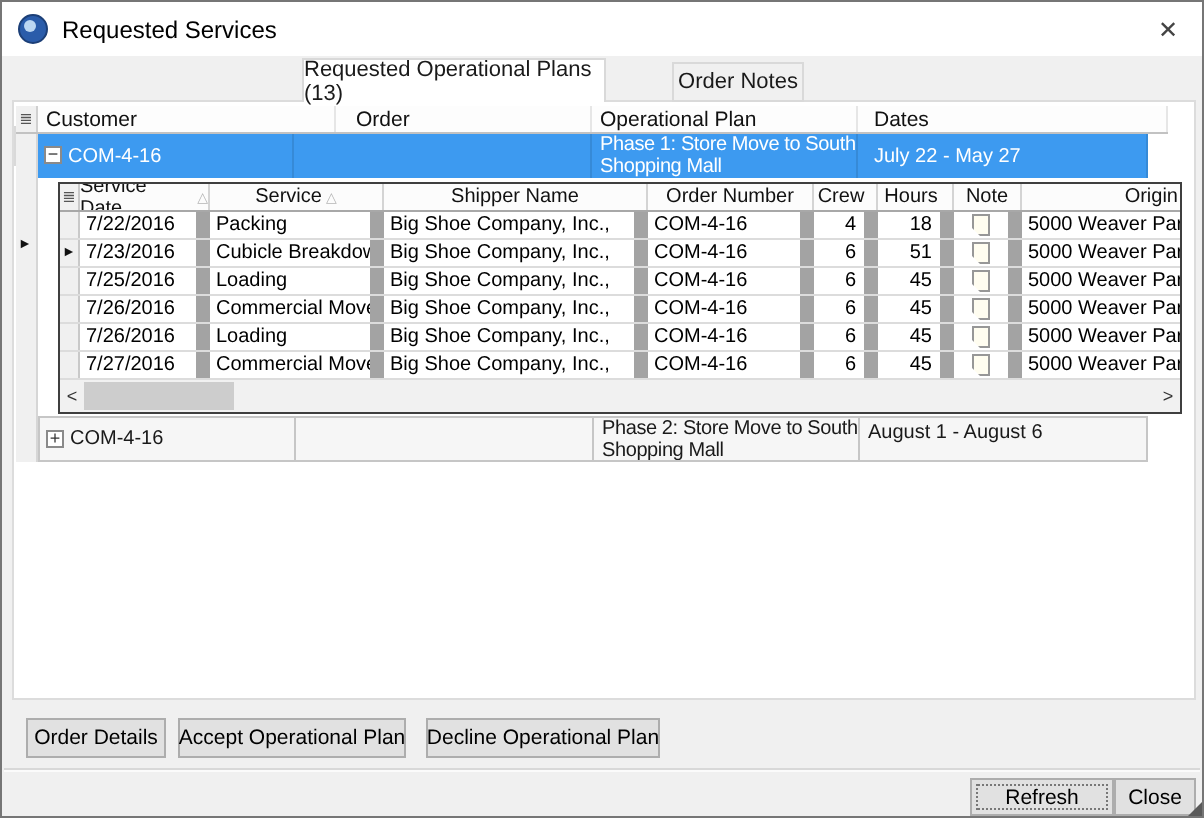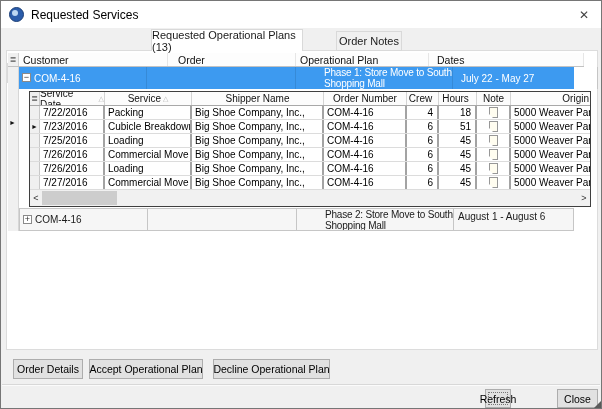--- a/index.html
+++ b/index.html
@@ -50,34 +50,34 @@
   .mrow { position:absolute; left:18px; display:flex; z-index:2; font-size:10px; }
   #mrow1 { top:66px; width:555px; height:22px; background:#3d9af0; color:#fff; }
   #mrow2 { top:207px; width:555px; height:23px; background:#f6f6f6; color:#1a1a1a;
            border:1px solid #c6c6c6; }
   .mc { overflow:hidden; position:relative; flex-shrink:0; }
   #mrow1 .mc { border-right:1px solid rgba(0,0,0,0.10); }
   #mrow2 .mc { border-right:1px solid #c6c6c6; }
   .mc.order { width:128px; display:flex; align-items:center; padding-left:15px; }
   .mc.cust  { width:149px; }
   .mc.plan  { width:133px; white-space:pre-line; line-height:10.5px; padding:1px 0 0 4px;
-              letter-spacing:-0.2px;margin-left:24px; }
+              letter-spacing:-0.2px; }
   .mc.dates { width:145px; display:flex; align-items:center; padding-left:8px; }
   #mrow2 .mc.dates { align-items:flex-start; padding-top:2px; padding-left:4px; border-right:none; flex:1; }
   .expbox { position:absolute; left:3px; top:6px; width:9px; height:9px; background:#fff;
             border:1px solid #8a8a8a; color:#333; font-size:9px; line-height:7px; text-align:center; }
 
   
   .dgrid { position:absolute; left:28px; top:90px; width:562px; height:116px; background:#fff;
            border:1px solid #3f3f3f; z-index:2; font-size:10px; color:#000; }
   .dgh { display:flex; height:14px; background:#fcfcfc; border-bottom:1px solid #a8a8a8; color:#111; }
   .dgh .dc { display:flex; align-items:center; justify-content:center; border-right:1px solid #d4d4d4;
              overflow:hidden; padding:0; }
   .dgr { display:flex; height:14px; border-bottom:1px solid #dcdcdc; }
-  .dgr .dc { border-right:2px solid #a3a3a3; overflow:hidden; white-space:nowrap;
+  .dgr .dc { border-right:7px solid #a3a3a3; overflow:hidden; white-space:nowrap;
              padding:1px 0 0 3px; line-height:12px; }
   .dc { flex-shrink:0; }
   .w-ind  { width:10px; background:#f0f0f0; border-right:1px solid #c9c9c9 !important; padding:0 !important;
             display:flex; align-items:center; justify-content:center; }
   .w-date { width:65px; }
   .w-svc  { width:87px; }
   .w-ship { width:132px; }
   .w-ord  { width:83px; }
   .w-crew { width:32px; text-align:right; padding-right:4px !important; padding-left:0 !important; }
   .w-hrs  { width:38px; text-align:right; padding-right:4px !important; padding-left:0 !important; }
@@ -97,21 +97,21 @@
             font-size:9px; color:#333; }
   .sb-btn.right { position:absolute; right:0; top:0; }
   .sb-thumb { position:absolute; left:12px; top:1px; width:75px; height:14px; background:#cdcdcd; }
 
   
   .btn { position:absolute; display:flex; align-items:center; justify-content:center; background:#e1e1e1;
          border:1px solid #adadad; font-size:10.5px; color:#000; white-space:nowrap; }
   #btn-details { left:12px;  top:358px; width:70px;  height:20px; }
   #btn-accept  { left:88px;  top:358px; width:114px; height:20px; }
   #btn-decline { left:212px; top:358px; width:117px; height:20px; }
-  #btn-refresh { left:484px; top:388px; width:26px;  height:19px; outline:1px dotted #777; outline-offset:-4px; }
+  #btn-refresh { left:484px; top:388px; width:72px;  height:19px; outline:1px dotted #777; outline-offset:-4px; }
   #btn-close   { left:556px; top:388px; width:41px;  height:19px; }
   .footer-sep { position:absolute; left:1px; top:383px; width:598px; height:2px;
                 border-top:1px solid #d8d8d8; border-bottom:1px solid #fbfbfb; }
   .resize-grip { position:absolute; right:0; bottom:0; width:0; height:0;
                  border-left:7px solid transparent; border-bottom:7px solid #5a5a5a; }
 </style>
 </head>
 <body>
 
 <div class="dialog">

